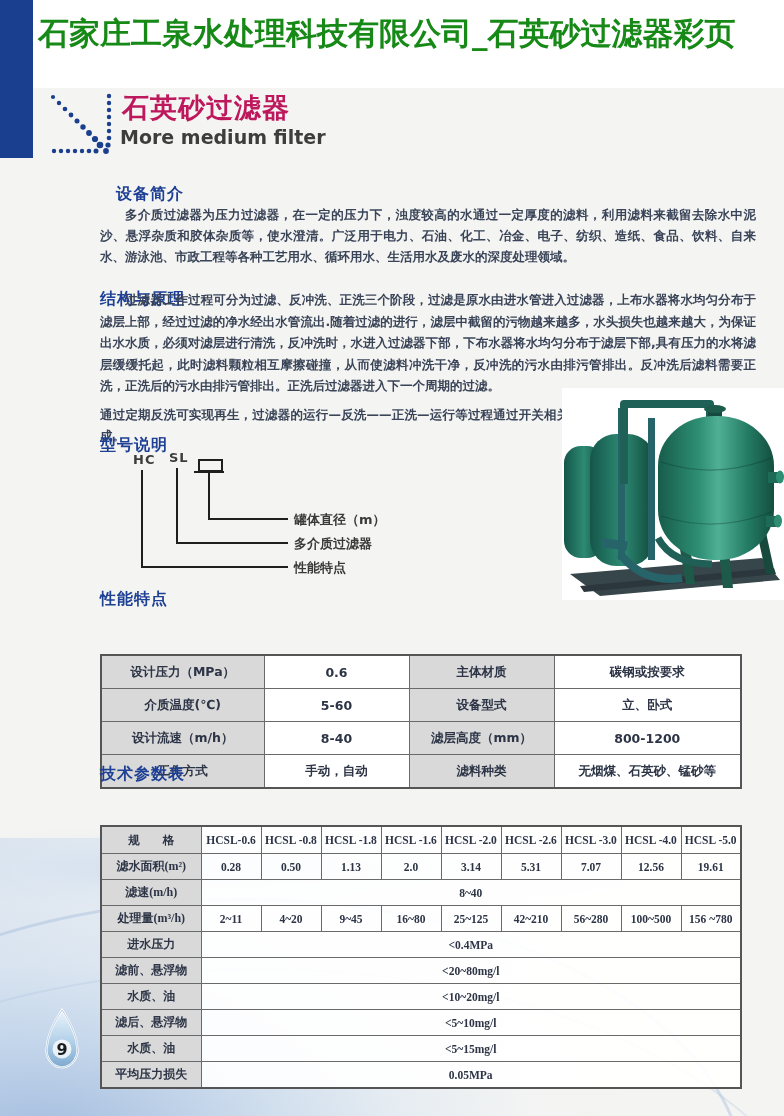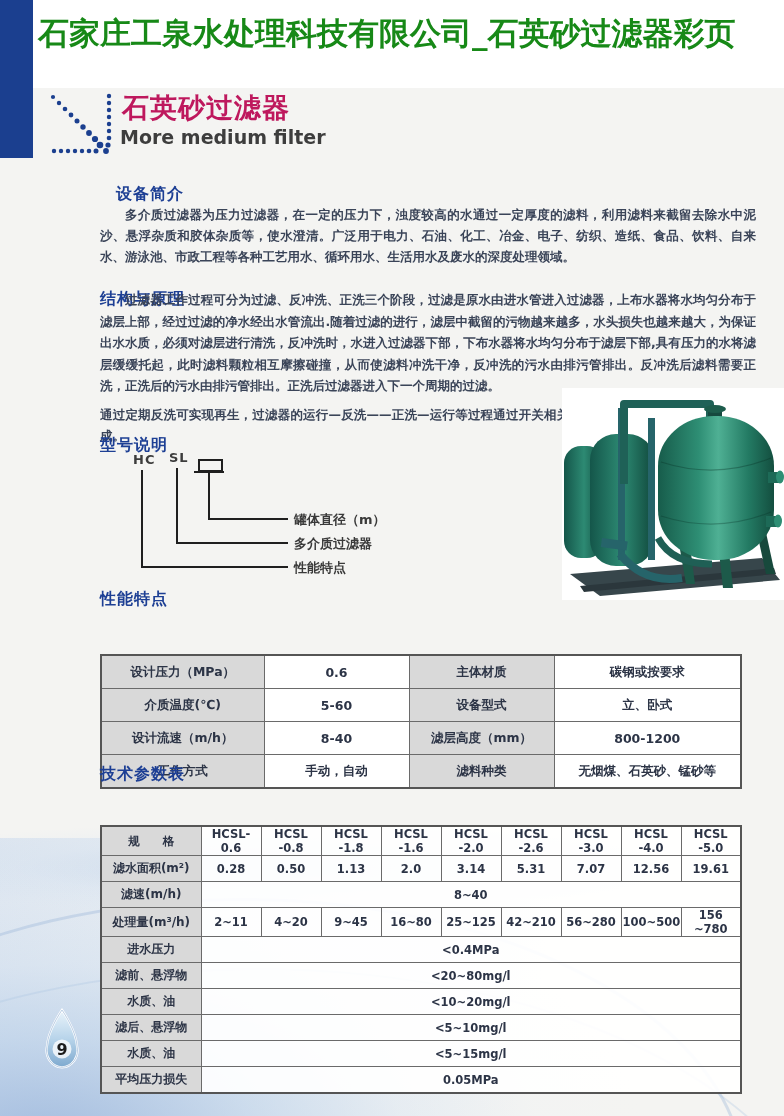--- a/index.html
+++ b/index.html
@@ -38,21 +38,21 @@
   .md-label{position:absolute;left:194px;font-size:13px;font-weight:bold;color:#3a3a3a;white-space:nowrap;}
 
   
   table{border-collapse:collapse;table-layout:fixed;margin-top:33px;}
   .feat-table{position:absolute;left:100px;top:621px;width:640px;}
   .feat-table td{
     border:1px solid #6a6a6a;height:32px;text-align:center;vertical-align:middle;
     font-size:12.5px;font-weight:bold;color:#2c3446;background:#ffffff;padding:0 2px;
   }
   .feat-table{border:2px solid #555;}
-  .param-table{position:absolute;left:100px;top:792px;width:640px;border:2px solid #555;}
+  .param-table{position:absolute;left:100px;top:792px;width:640px;border:2px solid #555;font-family:Liberation Serif, serif;}
   .param-table td{
     border:1px solid #6a6a6a;height:25px;text-align:center;vertical-align:middle;
     font-size:11.5px;font-weight:bold;color:#2c3446;background:rgba(255,255,255,0.92);padding:0 1px;
   }
   .param-table tr.hdr td{height:26px;font-size:11.5px;}
   td.g{background:#d9d9d9;}
   .param-table td.lab{font-size:12px;}
 
   
   .water-bg{

